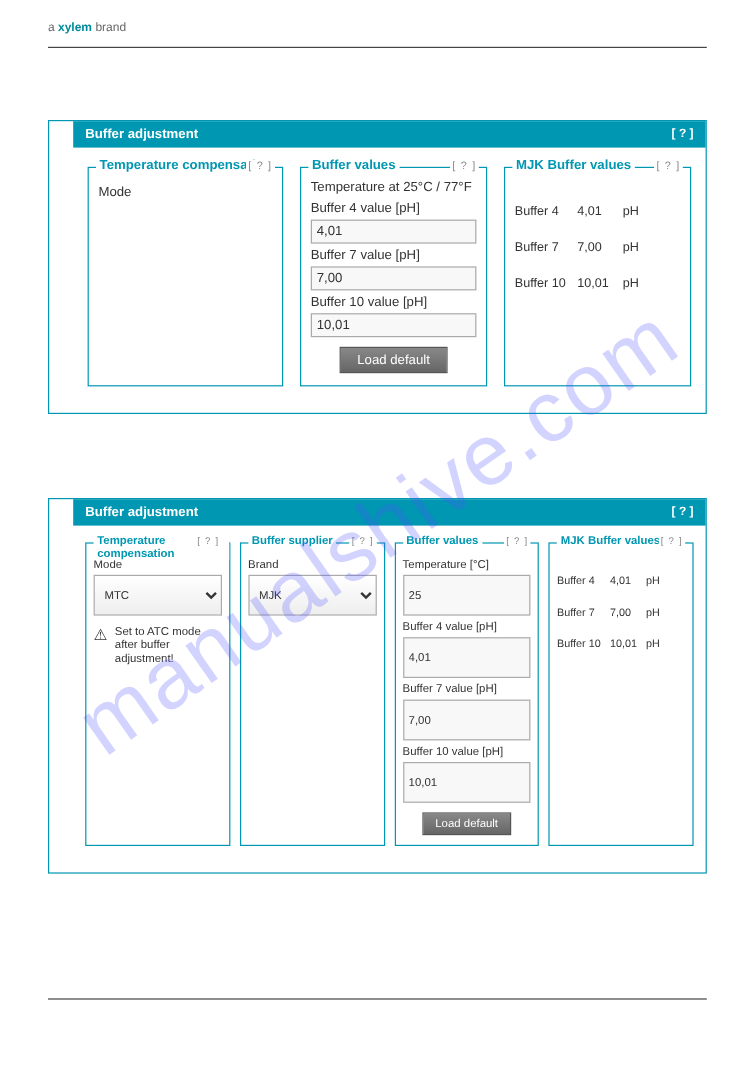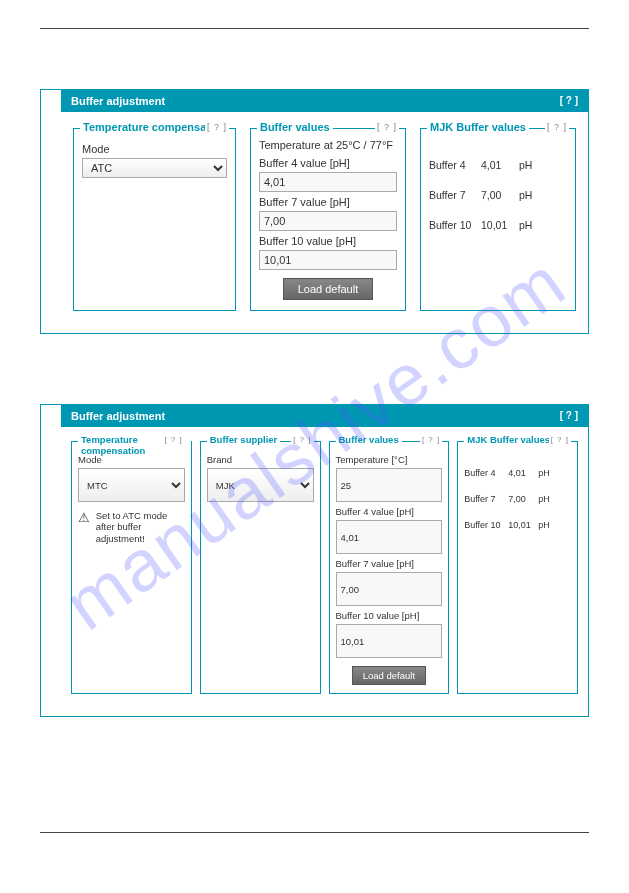--- a/index.html
+++ b/index.html
@@ -52,36 +52,38 @@
   .sm .fhelp { font-size: 8px; }
   .sm .btn { font-size: 9.5px; padding: 3px 10px; }
   .sm .mjk-row { font-size: 9px; margin: 10px 0 16px 0; gap: 4px; }
   .sm .mjk-row span:first-child { width: 40px; }
   .sm .mjk-row span:nth-child(2) { width: 26px; }
 </style>
 </head>
 <body>
 
 <div class="logo-area">
+  <div class="tagline">
+    <span>a </span><b>xylem</b><span> brand</span>
+  </div>
 </div>
 <hr class="hr">
 
 <div class="panel-wrap">
   <div class="panel">
     <div class="panel-header">
       <span>Buffer adjustment</span>
       <span class="help">[ ? ]</span>
     </div>
     <div class="panel-body">
 
       <div class="fieldset" style="flex:1.05">
         <span class="legend">Temperature compensation</span>
         <span class="fhelp">[ ? ]</span>
         <label class="lbl">Mode</label>
-        <select><option>ATC</option></select>
       </div>
 
       <div class="fieldset" style="flex:1">
         <span class="legend">Buffer values</span>
         <span class="fhelp">[ ? ]</span>
         <div class="temp-line">Temperature at 25°C / 77°F</div>
         <label class="lbl">Buffer 4 value [pH]</label>
         <input type="text" value="4,01" style="">
         <label class="lbl">Buffer 7 value [pH]</label>
         <input type="text" value="7,00" style="">

